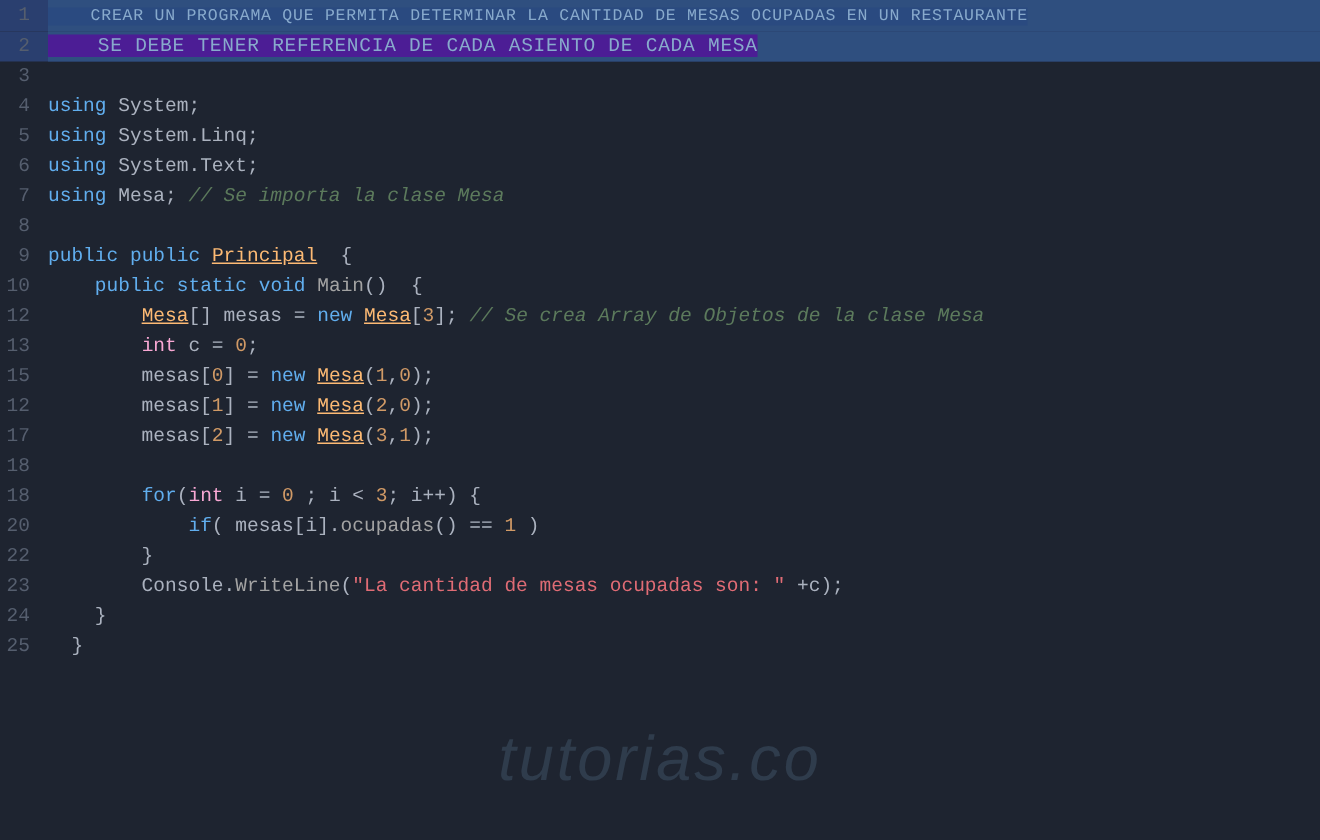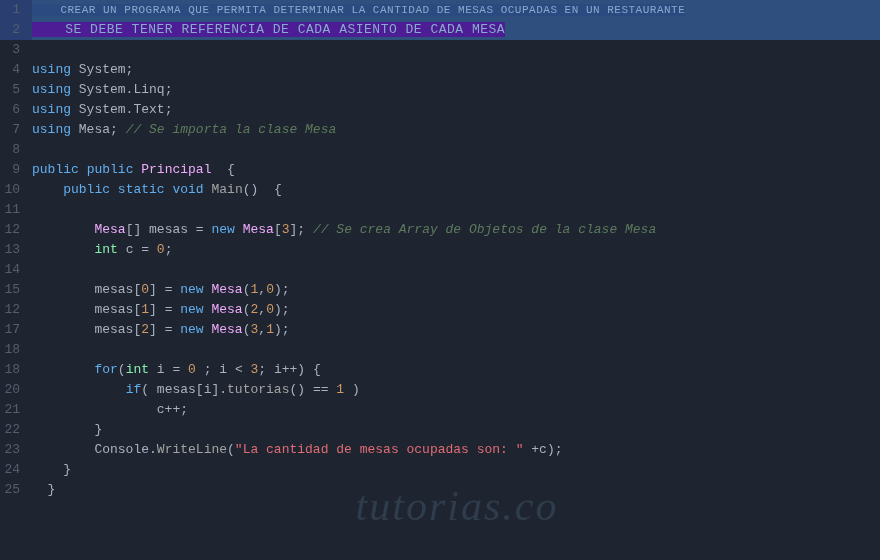--- a/index.html
+++ b/index.html
@@ -54,40 +54,39 @@
       background-color: #2f4f7f;
       display: block;
     }
 
     .line-highlighted {
       background-color: #2a3f6f;
     }
 
     
     .kw { color: #61aeee; } 
-    .kw-green { color: #86efac; } 
-    .classname { color: #f0abfc; } 
+    .kw-green { color: #f9a8d4; } 
+    .classname { color: #fdba74; text-decoration: underline; } 
     .fn { color: #a3a3a3; } 
     .str { color: #e06c75; } 
     .comment { color: #5c7a5c; font-style: italic; } 
     .num { color: #d19a66; }
 
     .watermark {
       position: absolute;
       bottom: 30px;
       left: 50%;
       transform: translateX(-50%);
-      font-family: Liberation Serif, serif;
+      font-family: Liberation Sans, sans-serif;
       font-size: 42px;
       color: rgba(100, 130, 160, 0.25);
       font-style: italic;
       letter-spacing: 2px;
       pointer-events: none;
       white-space: nowrap;
-      margin-left: 17px;
     }
   </style>
 </head>
 <body>
 
 <div class="code-editor">
   <div class="code-lines">
 
     <div class="line line-highlighted">
       <span class="line-number">1</span>
@@ -132,39 +131,31 @@
     <div class="line">
       <span class="line-number">9</span>
       <span class="line-content"><span class="kw">public</span> <span class="kw">public</span> <span class="classname">Principal</span>  {</span>
     </div>
 
     <div class="line">
       <span class="line-number">10</span>
       <span class="line-content">    <span class="kw">public</span> <span class="kw">static</span> <span class="kw">void</span> <span class="fn">Main</span>()  {</span>
     </div>
 
-    <div class="line">
-      <span class="line-number">11</span>
-      <span class="line-content"></span>
-    </div>
 
     <div class="line">
       <span class="line-number">12</span>
       <span class="line-content">        <span class="classname">Mesa</span>[] mesas = <span class="kw">new</span> <span class="classname">Mesa</span>[<span class="num">3</span>]; <span class="comment">// Se crea Array de Objetos de la clase Mesa</span></span>
     </div>
 
     <div class="line">
       <span class="line-number">13</span>
       <span class="line-content">        <span class="kw-green">int</span> c = <span class="num">0</span>;</span>
     </div>
 
-    <div class="line">
-      <span class="line-number">14</span>
-      <span class="line-content"></span>
-    </div>
 
     <div class="line">
       <span class="line-number">15</span>
       <span class="line-content">        mesas[<span class="num">0</span>] = <span class="kw">new</span> <span class="classname">Mesa</span>(<span class="num">1</span>,<span class="num">0</span>);</span>
     </div>
 
     <div class="line">
       <span class="line-number">12</span>
       <span class="line-content">        mesas[<span class="num">1</span>] = <span class="kw">new</span> <span class="classname">Mesa</span>(<span class="num">2</span>,<span class="num">0</span>);</span>
     </div>
@@ -179,27 +170,23 @@
       <span class="line-content"></span>
     </div>
 
     <div class="line">
       <span class="line-number">18</span>
       <span class="line-content">        <span class="kw">for</span>(<span class="kw-green">int</span> i = <span class="num">0</span> ; i &lt; <span class="num">3</span>; i++) {</span>
     </div>
 
     <div class="line">
       <span class="line-number">20</span>
-      <span class="line-content">            <span class="kw">if</span>( mesas[i].<span class="fn">tutorias</span>() == <span class="num">1</span> )</span>
-    </div>
-
-    <div class="line">
-      <span class="line-number">21</span>
-      <span class="line-content">                c++;</span>
-    </div>
+      <span class="line-content">            <span class="kw">if</span>( mesas[i].<span class="fn">ocupadas</span>() == <span class="num">1</span> )</span>
+    </div>
+
 
     <div class="line">
       <span class="line-number">22</span>
       <span class="line-content">        }</span>
     </div>
 
     <div class="line">
       <span class="line-number">23</span>
       <span class="line-content">        Console.<span class="fn">WriteLine</span>(<span class="str">"La cantidad de mesas ocupadas son: "</span> +c);</span>
     </div>

